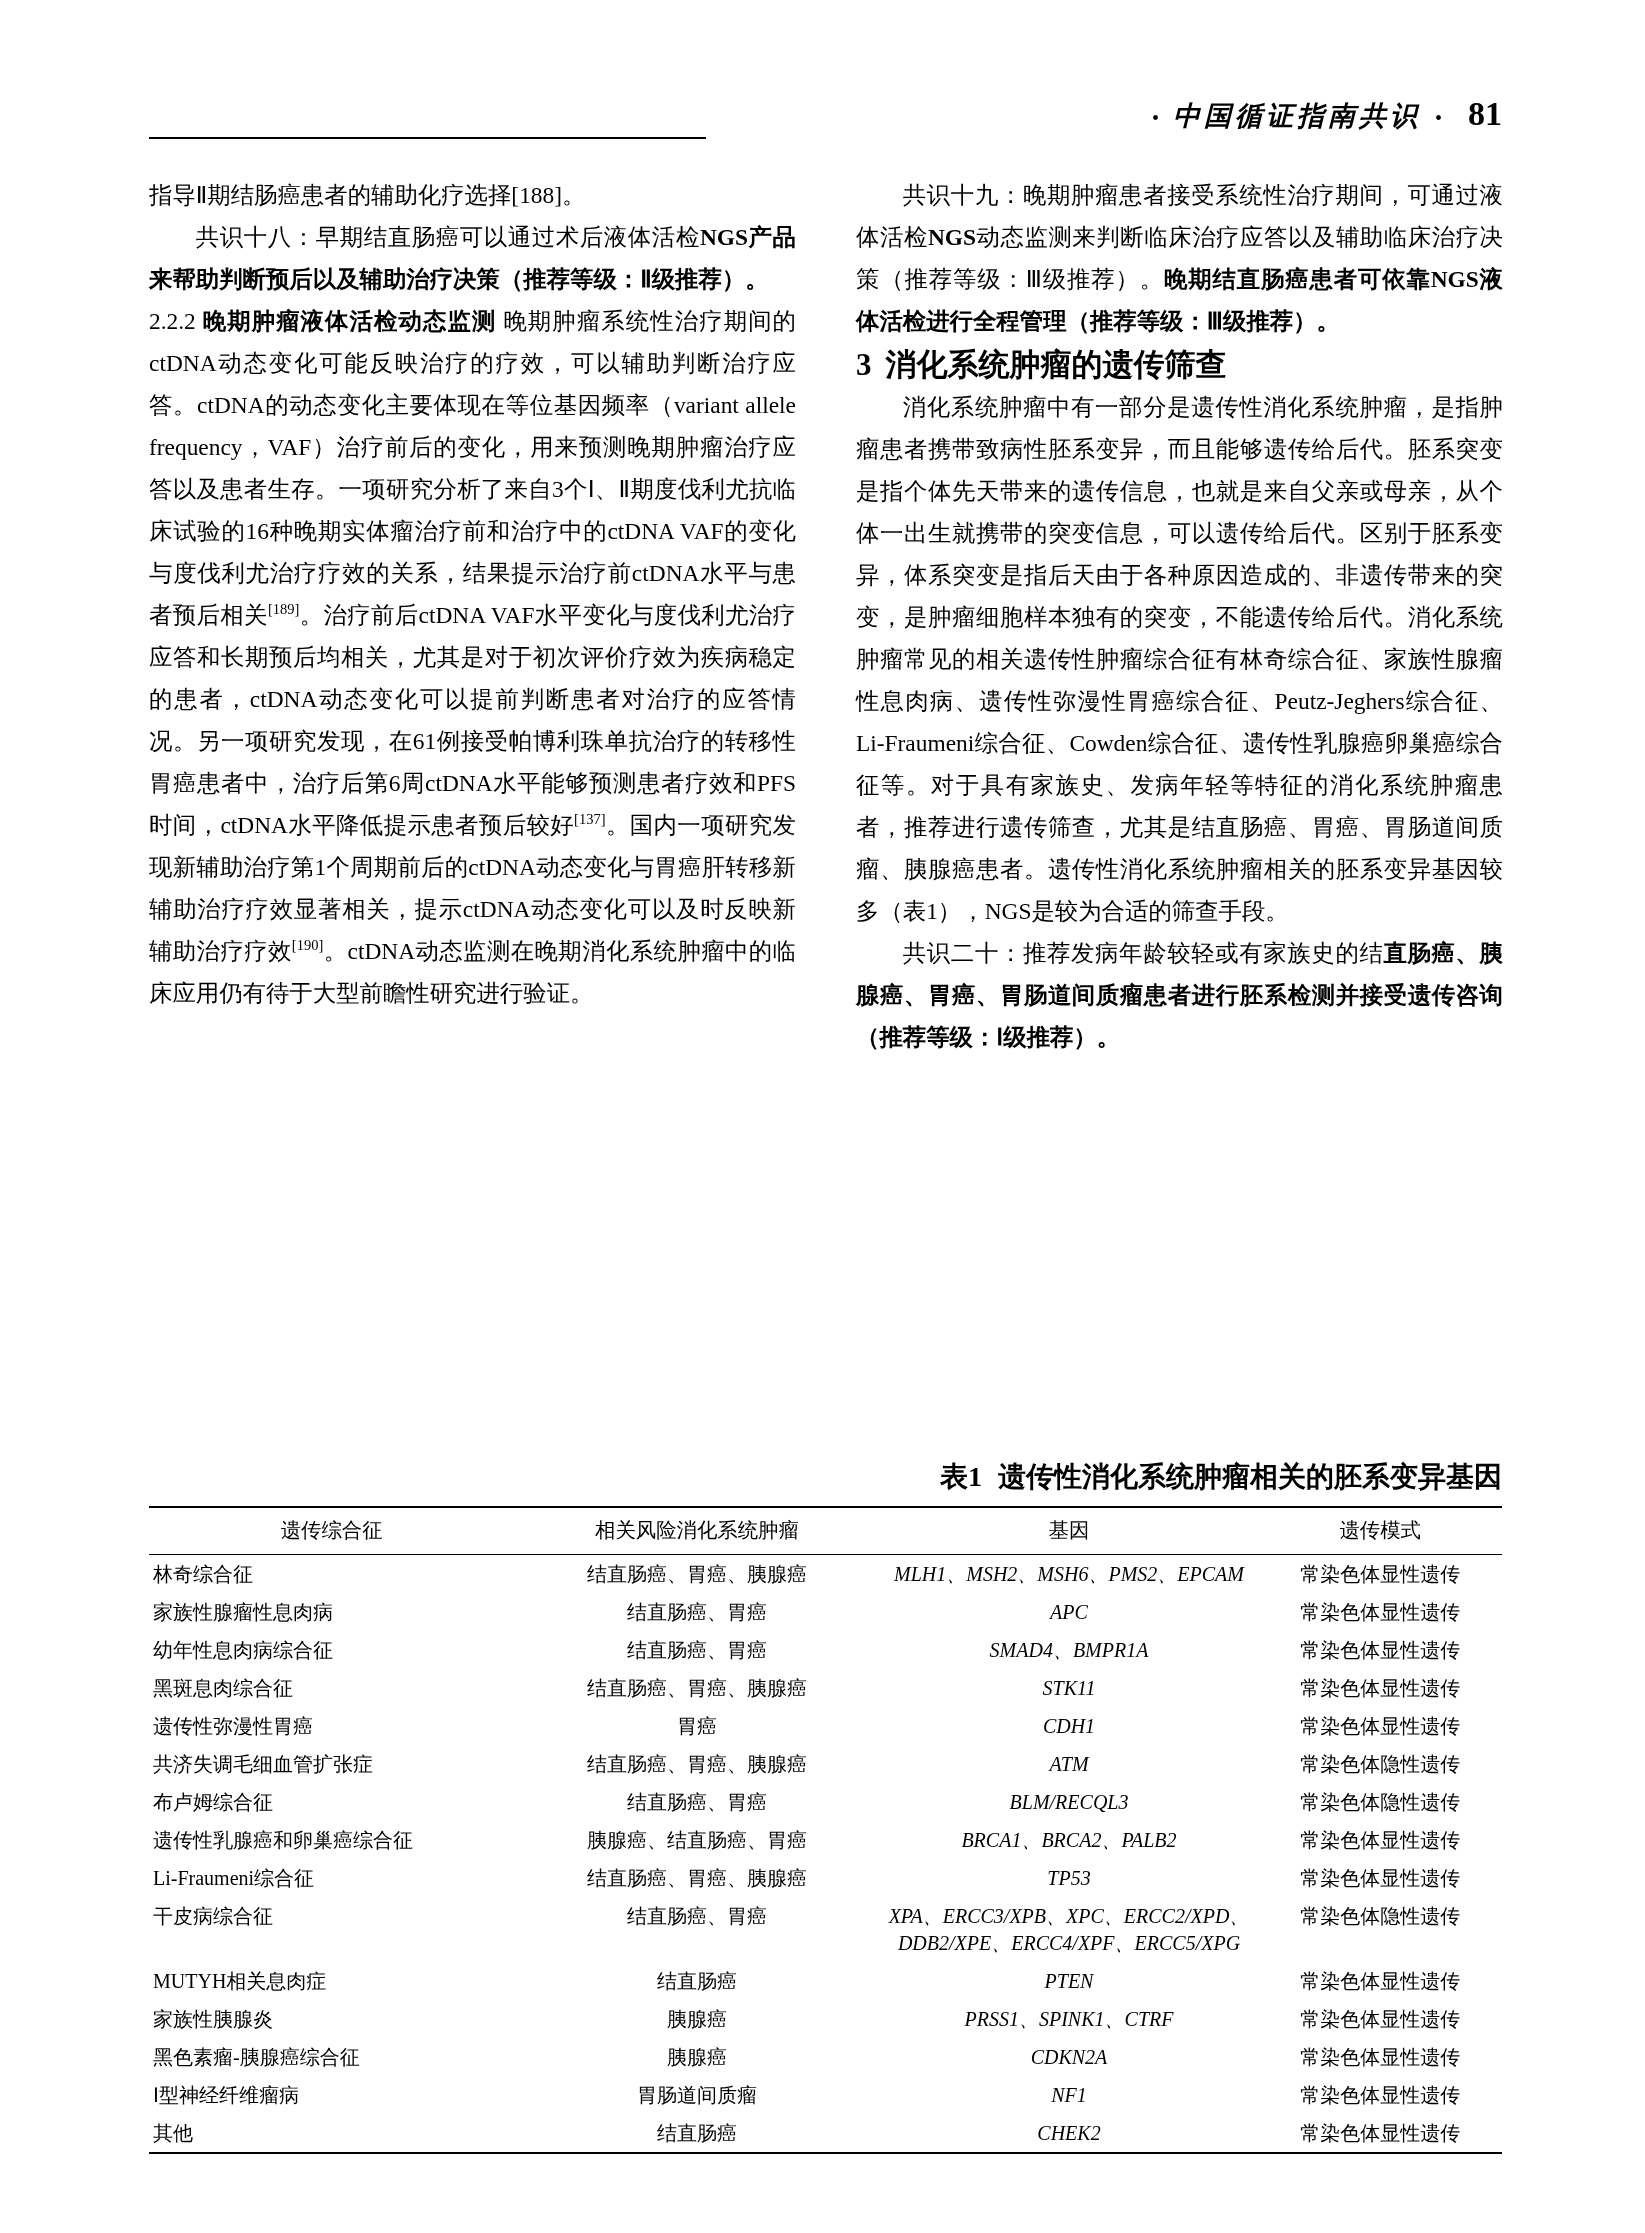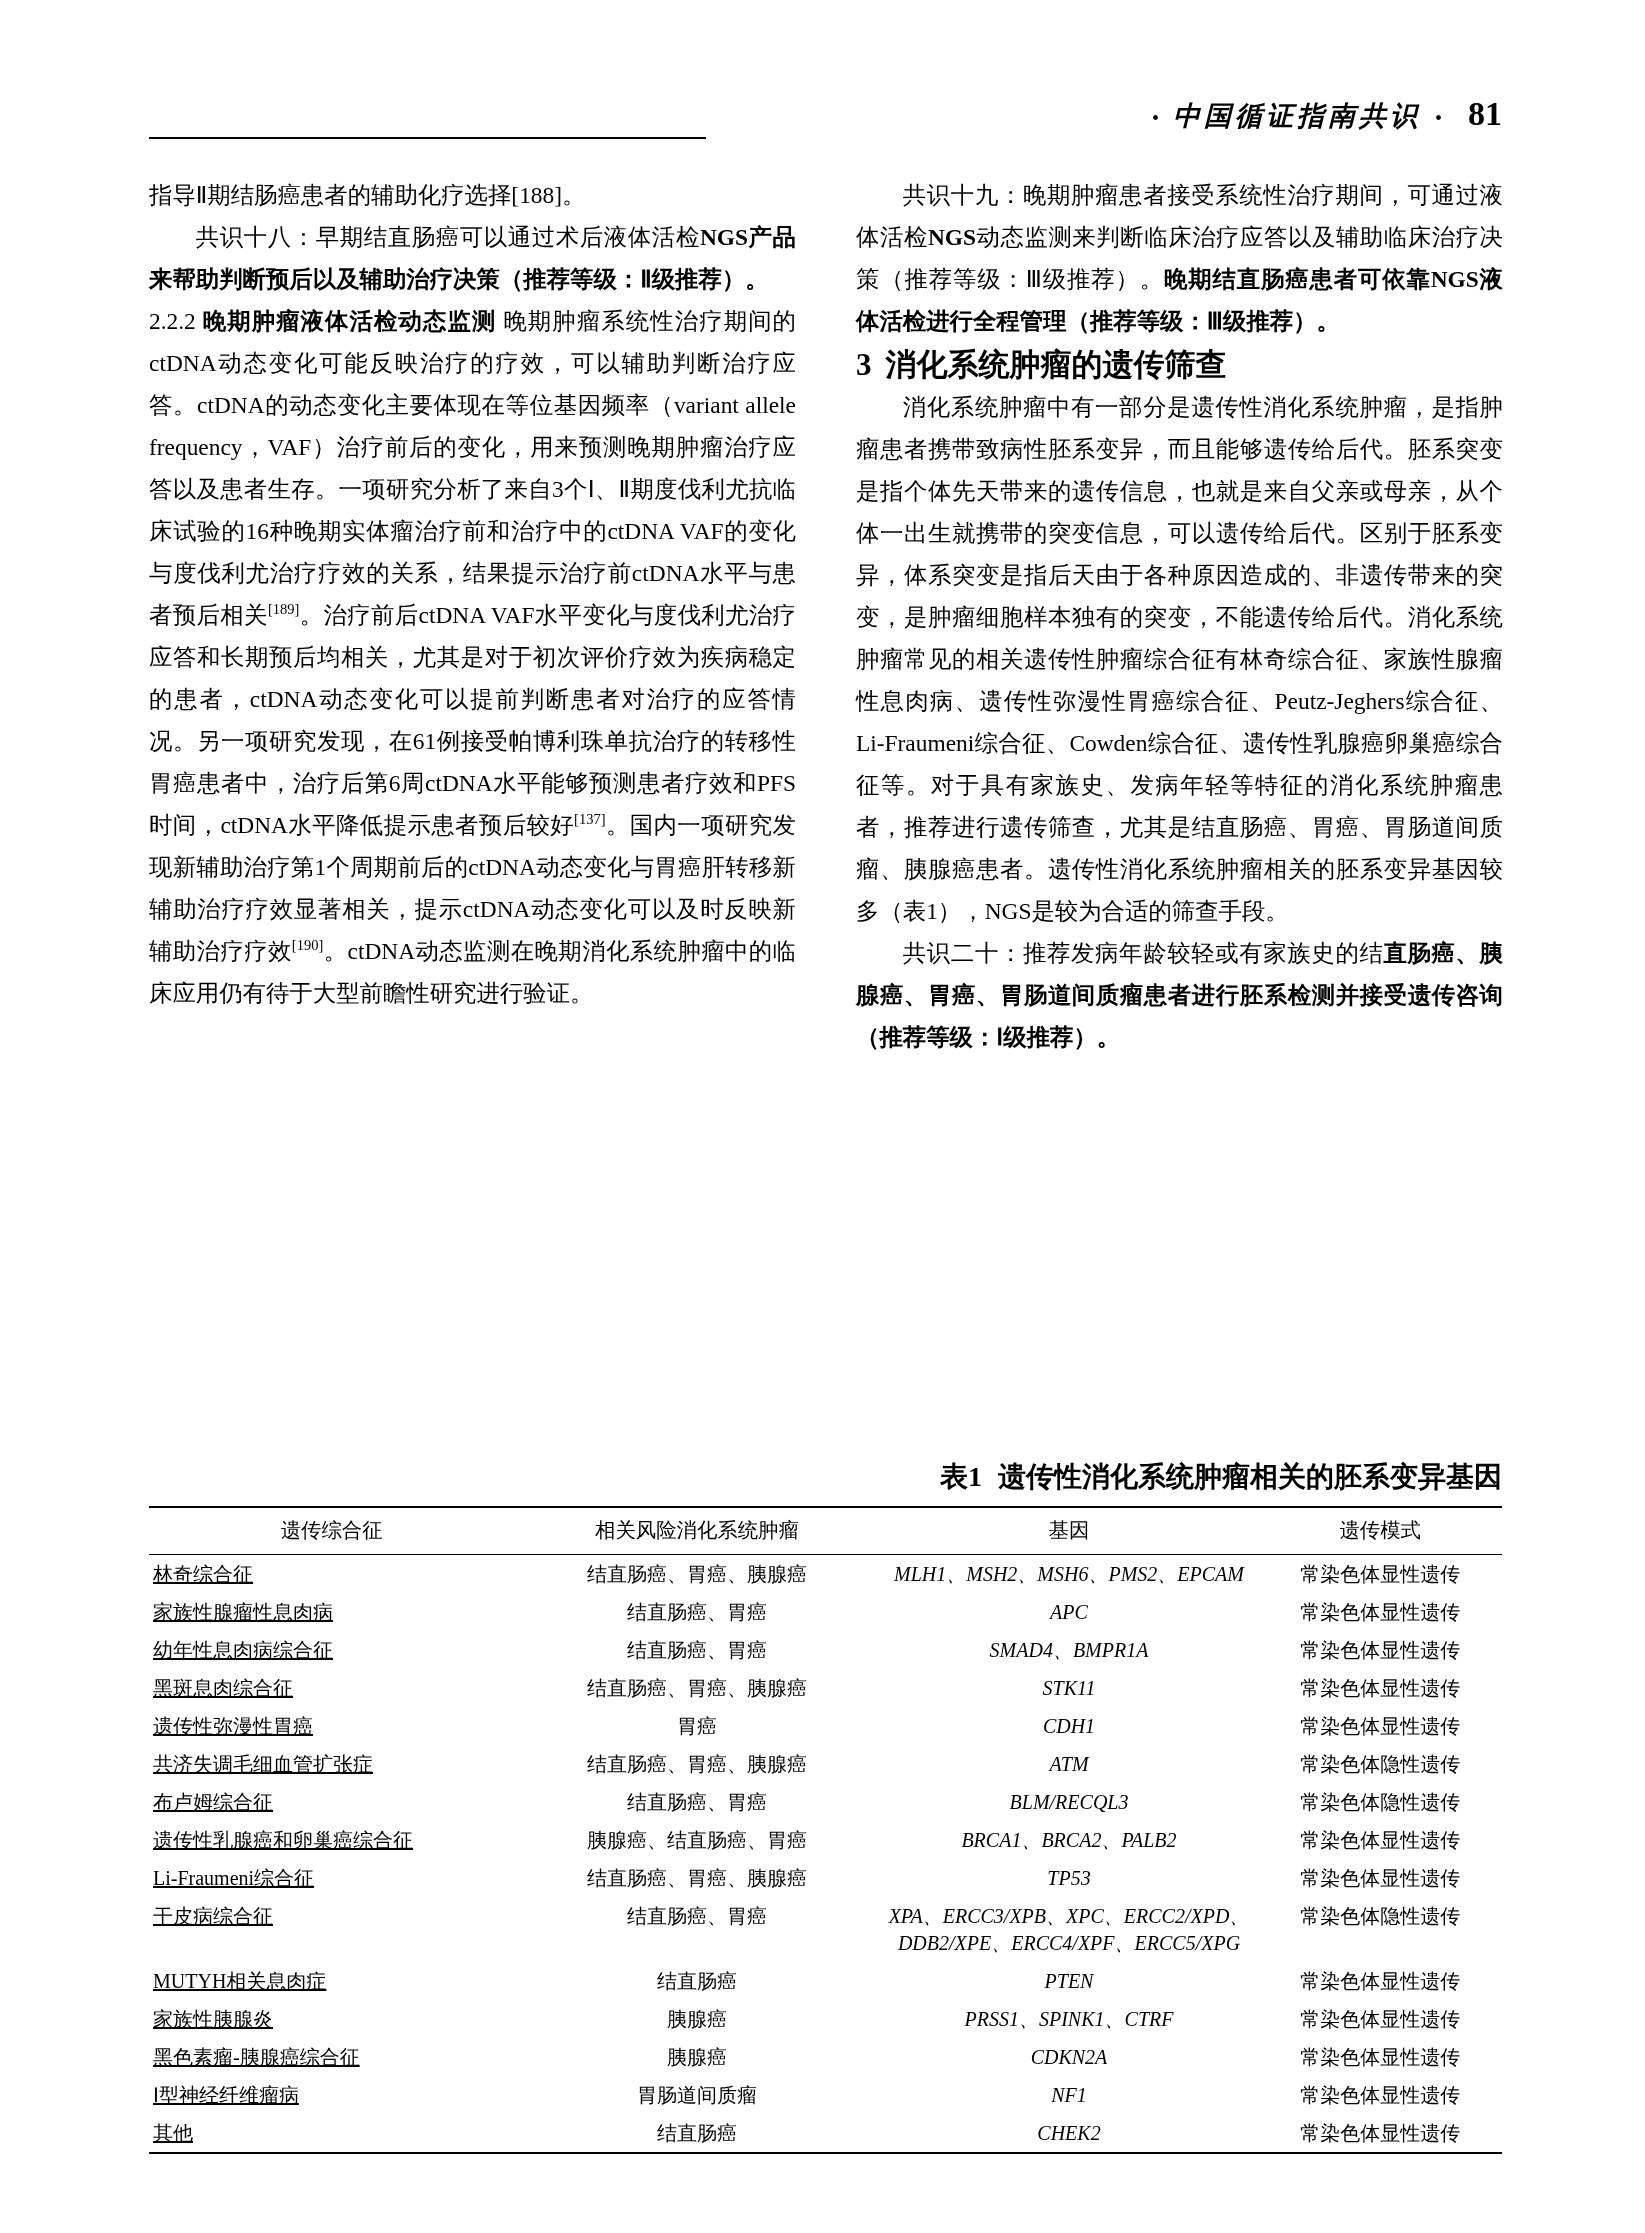--- a/index.html
+++ b/index.html
@@ -123,21 +123,21 @@
     font-size: 20.4px;
   }
   table.gene-table tbody td {
     padding: 5.5px 4px;
     vertical-align: top;
     line-height: 27px;
   }
   table.gene-table tbody tr:last-child td {
     border-bottom: 2.5px solid #000;
   }
-  td.c-syn { text-align: left; width: 27%; padding-left: 6px; text-decoration: underline; }
+  td.c-syn { text-align: left; width: 27%; padding-left: 6px; }
   td.c-risk { text-align: center; width: 27%; }
   td.c-gene { text-align: center; width: 28%; font-style: italic; font-family: "Liberation Serif", serif; }
   td.c-mode { text-align: center; width: 18%; }
   th.c-syn { width: 27%; }
   th.c-risk { width: 27%; font-family: Liberation Serif, serif; }
   th.c-gene { width: 28%; }
   th.c-mode { width: 18%; }
 </style>
 </head>
 <body>

